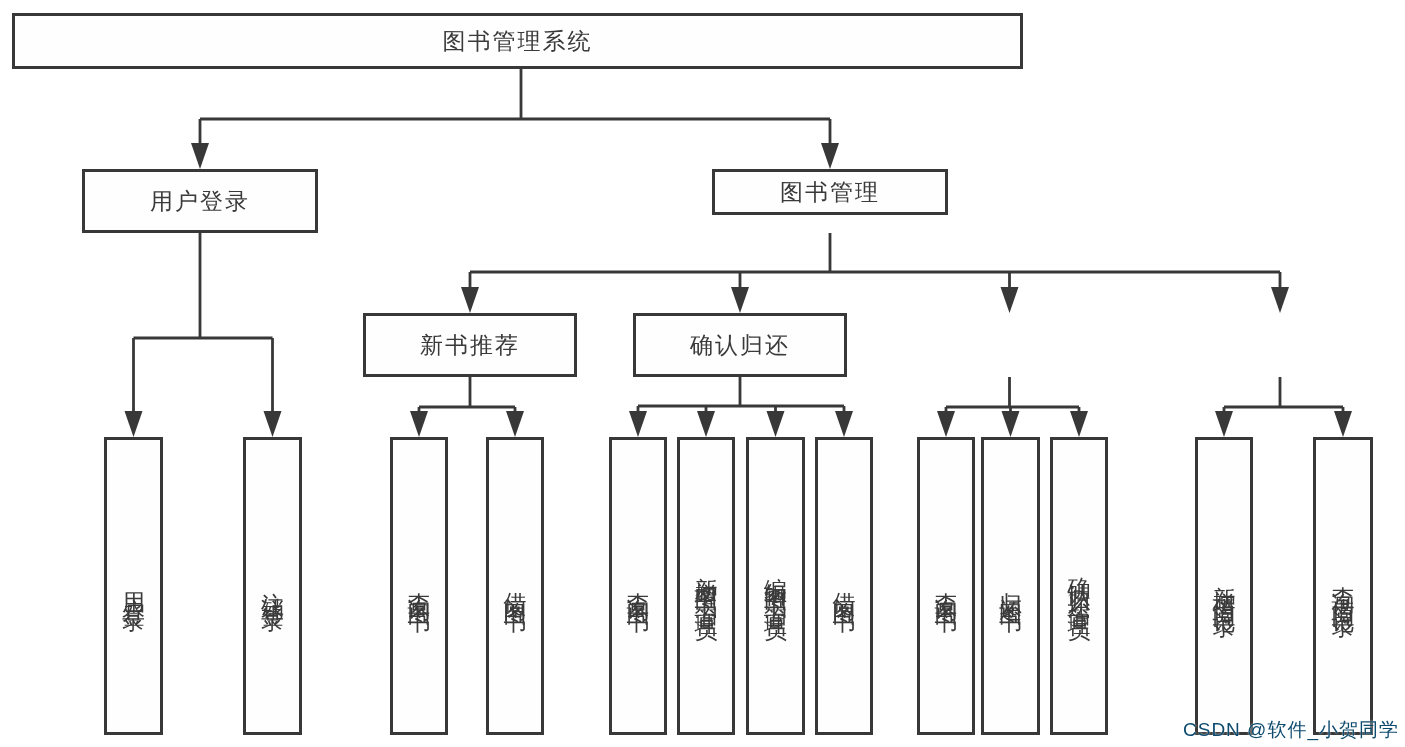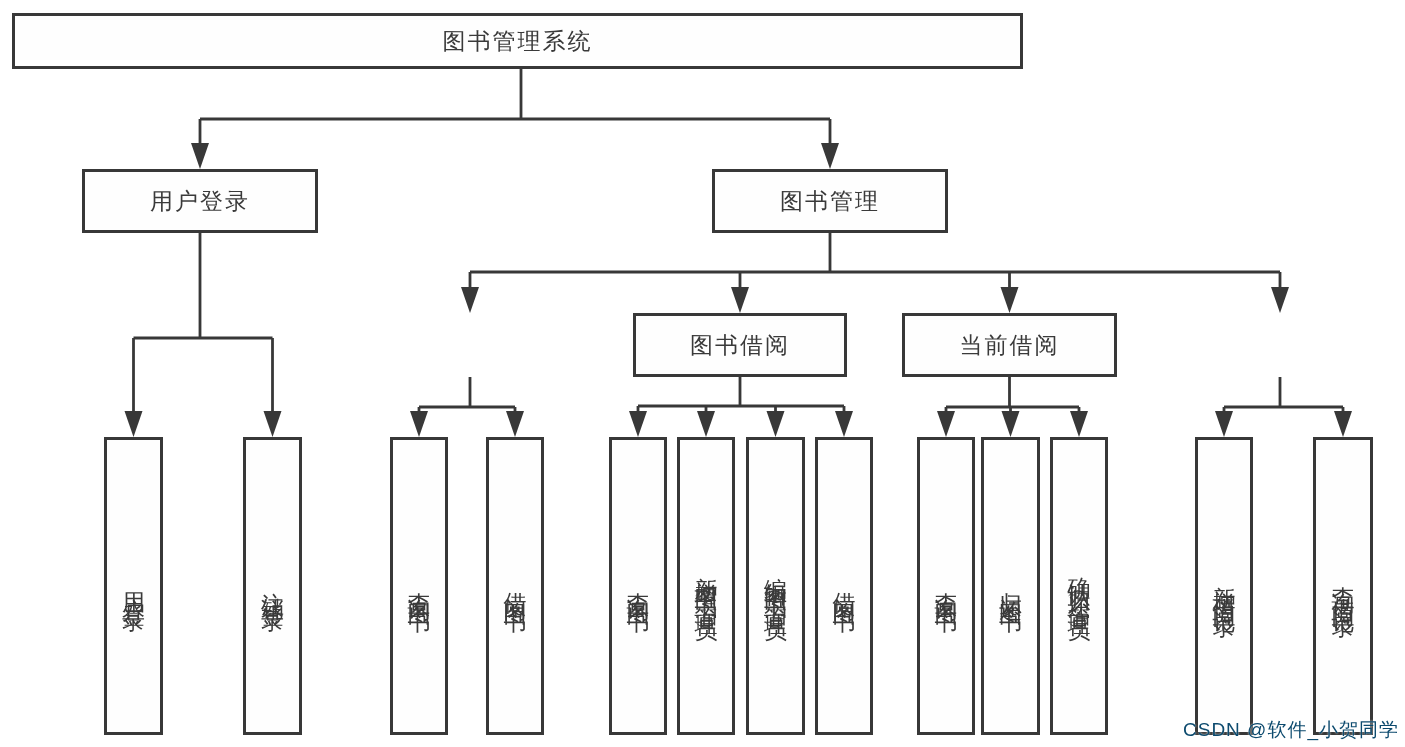--- a/index.html
+++ b/index.html
@@ -129,24 +129,24 @@
       <path class="spine" d="M1224,407 L1224,413"></path>
       <path class="head" d="M1215,411 L1233,411 L1224,437 Z"></path>
       <path class="spine" d="M1343,407 L1343,413"></path>
       <path class="head" d="M1334,411 L1352,411 L1343,437 Z"></path>
     </g>
   </svg>
 
   <div class="node" style="left:12px; top:13px; width:1011px; height:56px;">图书管理系统</div>
 
   <div class="node" style="left:82px; top:169px; width:236px; height:64px;">用户登录</div>
-  <div class="node" style="left:712px; top:169px; width:236px; height:64px;">图书管理</div>
+  <div class="node" style="left:712px; top:169px; width:236px; height:46px;">图书管理</div>
 
-  <div class="node" style="left:633px; top:313px; width:214px; height:64px;">图书借阅</div>
-  <div class="node" style="left:902px; top:313px; width:215px; height:64px;">当前借阅</div>
+  <div class="node" style="left:363px; top:313px; width:214px; height:64px;">新书推荐</div>
+  <div class="node" style="left:633px; top:313px; width:214px; height:64px;">确认归还</div>
 
   <div class="node v" style="left:104px; top:437px; width:59px; height:298px;">用户登录</div>
   <div class="node v" style="left:243px; top:437px; width:59px; height:298px;">注销登录</div>
 
   <div class="node v" style="left:390px; top:437px; width:58px; height:298px;">查询图书</div>
   <div class="node v" style="left:486px; top:437px; width:58px; height:298px;">借阅图书</div>
 
   <div class="node v" style="left:609px; top:437px; width:58px; height:298px;">查询图书</div>
   <div class="node v" style="left:677px; top:437px; width:58px; height:298px;">新增图书（管理员）</div>
   <div class="node v" style="left:746px; top:437px; width:59px; height:298px;">编辑图书（管理员）</div>

